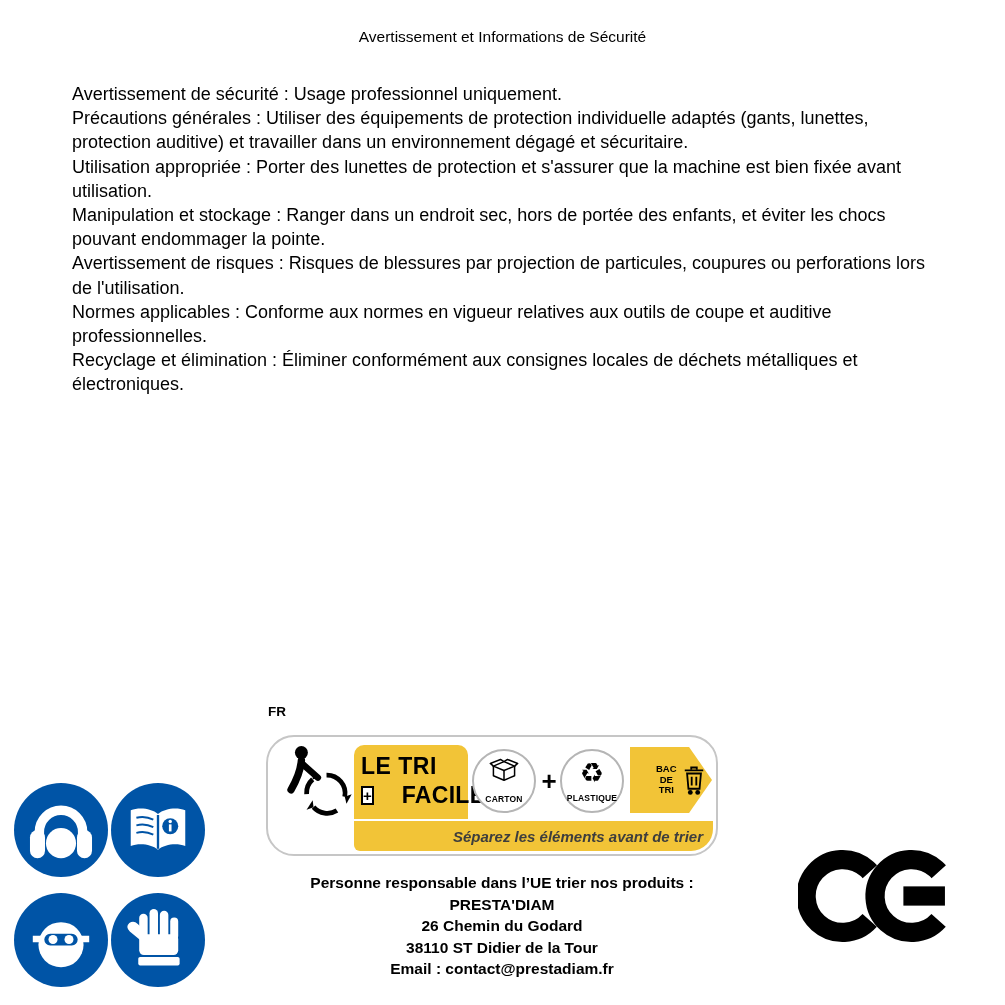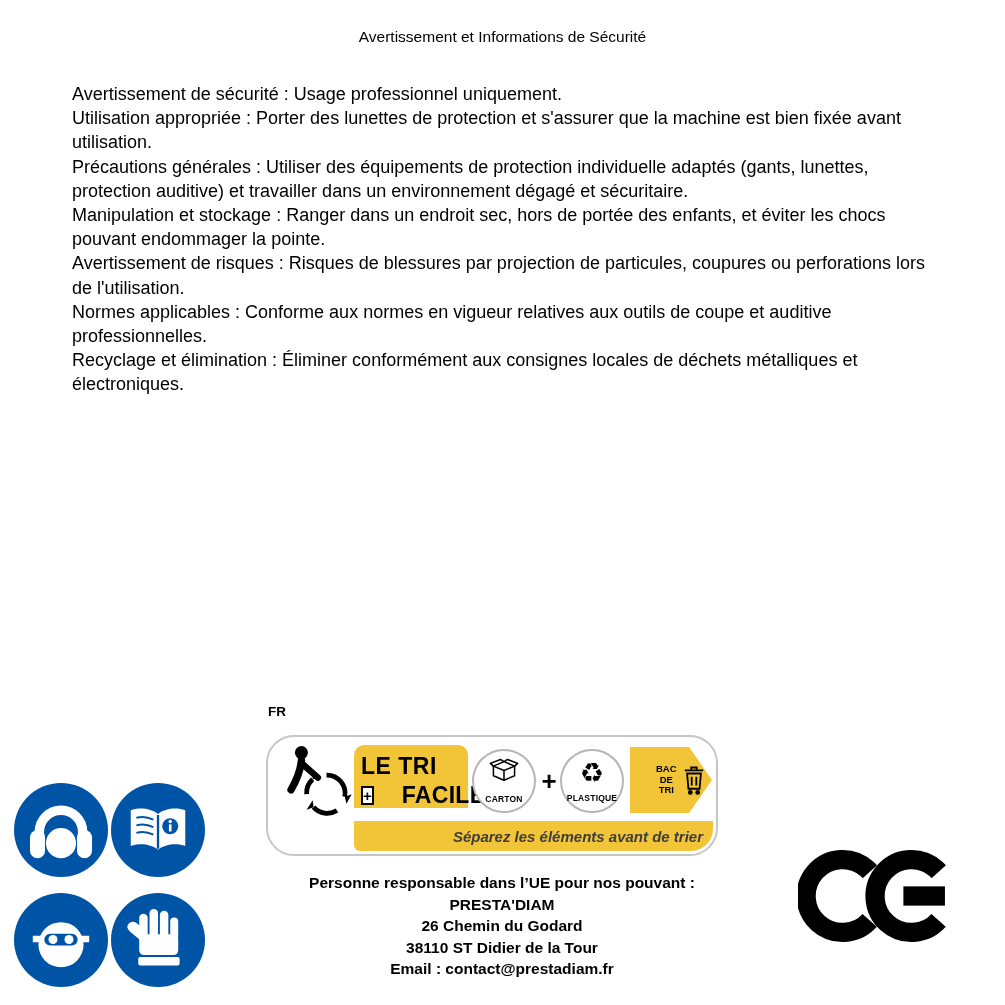--- a/index.html
+++ b/index.html
@@ -35,21 +35,21 @@
   .picto svg{width:94px;height:94px;display:block;}
   
   .fr-label{position:absolute;left:268px;top:704px;font-size:13.5px;font-weight:bold;}
   .banner{
     position:absolute;left:266px;top:735px;width:452px;height:121px;
     background:#fff;border:2px solid #c6c6c6;border-radius:28px;overflow:hidden;
   }
   .triman{position:absolute;left:10px;top:5px;width:78px;height:80px;}
   .triman svg{width:100%;height:100%;display:block;}
   .yellow-block{
-    position:absolute;left:86px;top:8px;width:114px;height:63px;
+    position:absolute;left:86px;top:8px;width:114px;height:74px;
     background:var(--yellow,#f2c437);border-radius:10px 10px 0 0;
     padding:9px 0 0 7px;
   }
   .tri-line1{font-size:23px;font-weight:800;letter-spacing:.5px;line-height:1.1;}
   .tri-line2{display:flex;align-items:center;gap:4px;margin-top:3px;}
   .plus-box{
     width:19px;height:19px;border:2.5px solid #000;background:#fff;
     display:inline-flex;align-items:center;justify-content:center;
     font-size:15px;font-weight:900;line-height:1;
   }
@@ -92,22 +92,22 @@
 </style>
 </head>
 <body>
 
 <div class="page">
 
   <h1 class="title">Avertissement et Informations de Sécurité</h1>
 
   <div class="body-text">
     <p>Avertissement de sécurité : Usage professionnel uniquement.</p>
+    <p>Précautions générales : Utiliser des équipements de protection individuelle adaptés (gants, lunettes, protection auditive) et travailler dans un environnement dégagé et sécuritaire.</p>
     <p>Utilisation appropriée : Porter des lunettes de protection et s'assurer que la machine est bien fixée avant utilisation.</p>
-    <p>Précautions générales : Utiliser des équipements de protection individuelle adaptés (gants, lunettes, protection auditive) et travailler dans un environnement dégagé et sécuritaire.</p>
     <p>Manipulation et stockage : Ranger dans un endroit sec, hors de portée des enfants, et éviter les chocs pouvant endommager la pointe.</p>
     <p>Avertissement de risques : Risques de blessures par projection de particules, coupures ou perforations lors de l'utilisation.</p>
     <p>Normes applicables : Conforme aux normes en vigueur relatives aux outils de coupe et auditive professionnelles.</p>
     <p>Recyclage et élimination : Éliminer conformément aux consignes locales de déchets métalliques et électroniques.</p>
   </div>
 
   <div class="icons-grid">
     <div class="picto">
       <svg viewBox="0 0 100 100" aria-hidden="true">
         <path d="M27 62 V52 a23 23 0 0 1 46 0 V62" fill="none" stroke="#fff" stroke-width="10"></path>
@@ -223,21 +223,21 @@
           <circle cx="9" cy="30.5" r="2.6" fill="#000"></circle>
           <circle cx="17" cy="30.5" r="2.6" fill="#000"></circle>
         </svg>
       </div>
     </div>
 
     <div class="strip">Séparez les éléments avant de trier</div>
   </div>
 
   <div class="address">
-    <div>Personne responsable dans l’UE pour nos pouvant :</div>
+    <div>Personne responsable dans l’UE trier nos produits :</div>
     <div>PRESTA'DIAM</div>
     <div>26 Chemin du Godard</div>
     <div>38110 ST Didier de la Tour</div>
     <div>Email : contact@prestadiam.fr</div>
   </div>
 
   <div class="ce">
     <svg viewBox="0 0 150 100" aria-hidden="true">
       <circle cx="44" cy="50" r="36" fill="none" stroke="#000" stroke-width="19" stroke-dasharray="173.4 52.8" transform="rotate(42 44 50)"></circle>
       <circle cx="112" cy="50" r="36" fill="none" stroke="#000" stroke-width="19" stroke-dasharray="173.4 52.8" transform="rotate(42 112 50)"></circle>

